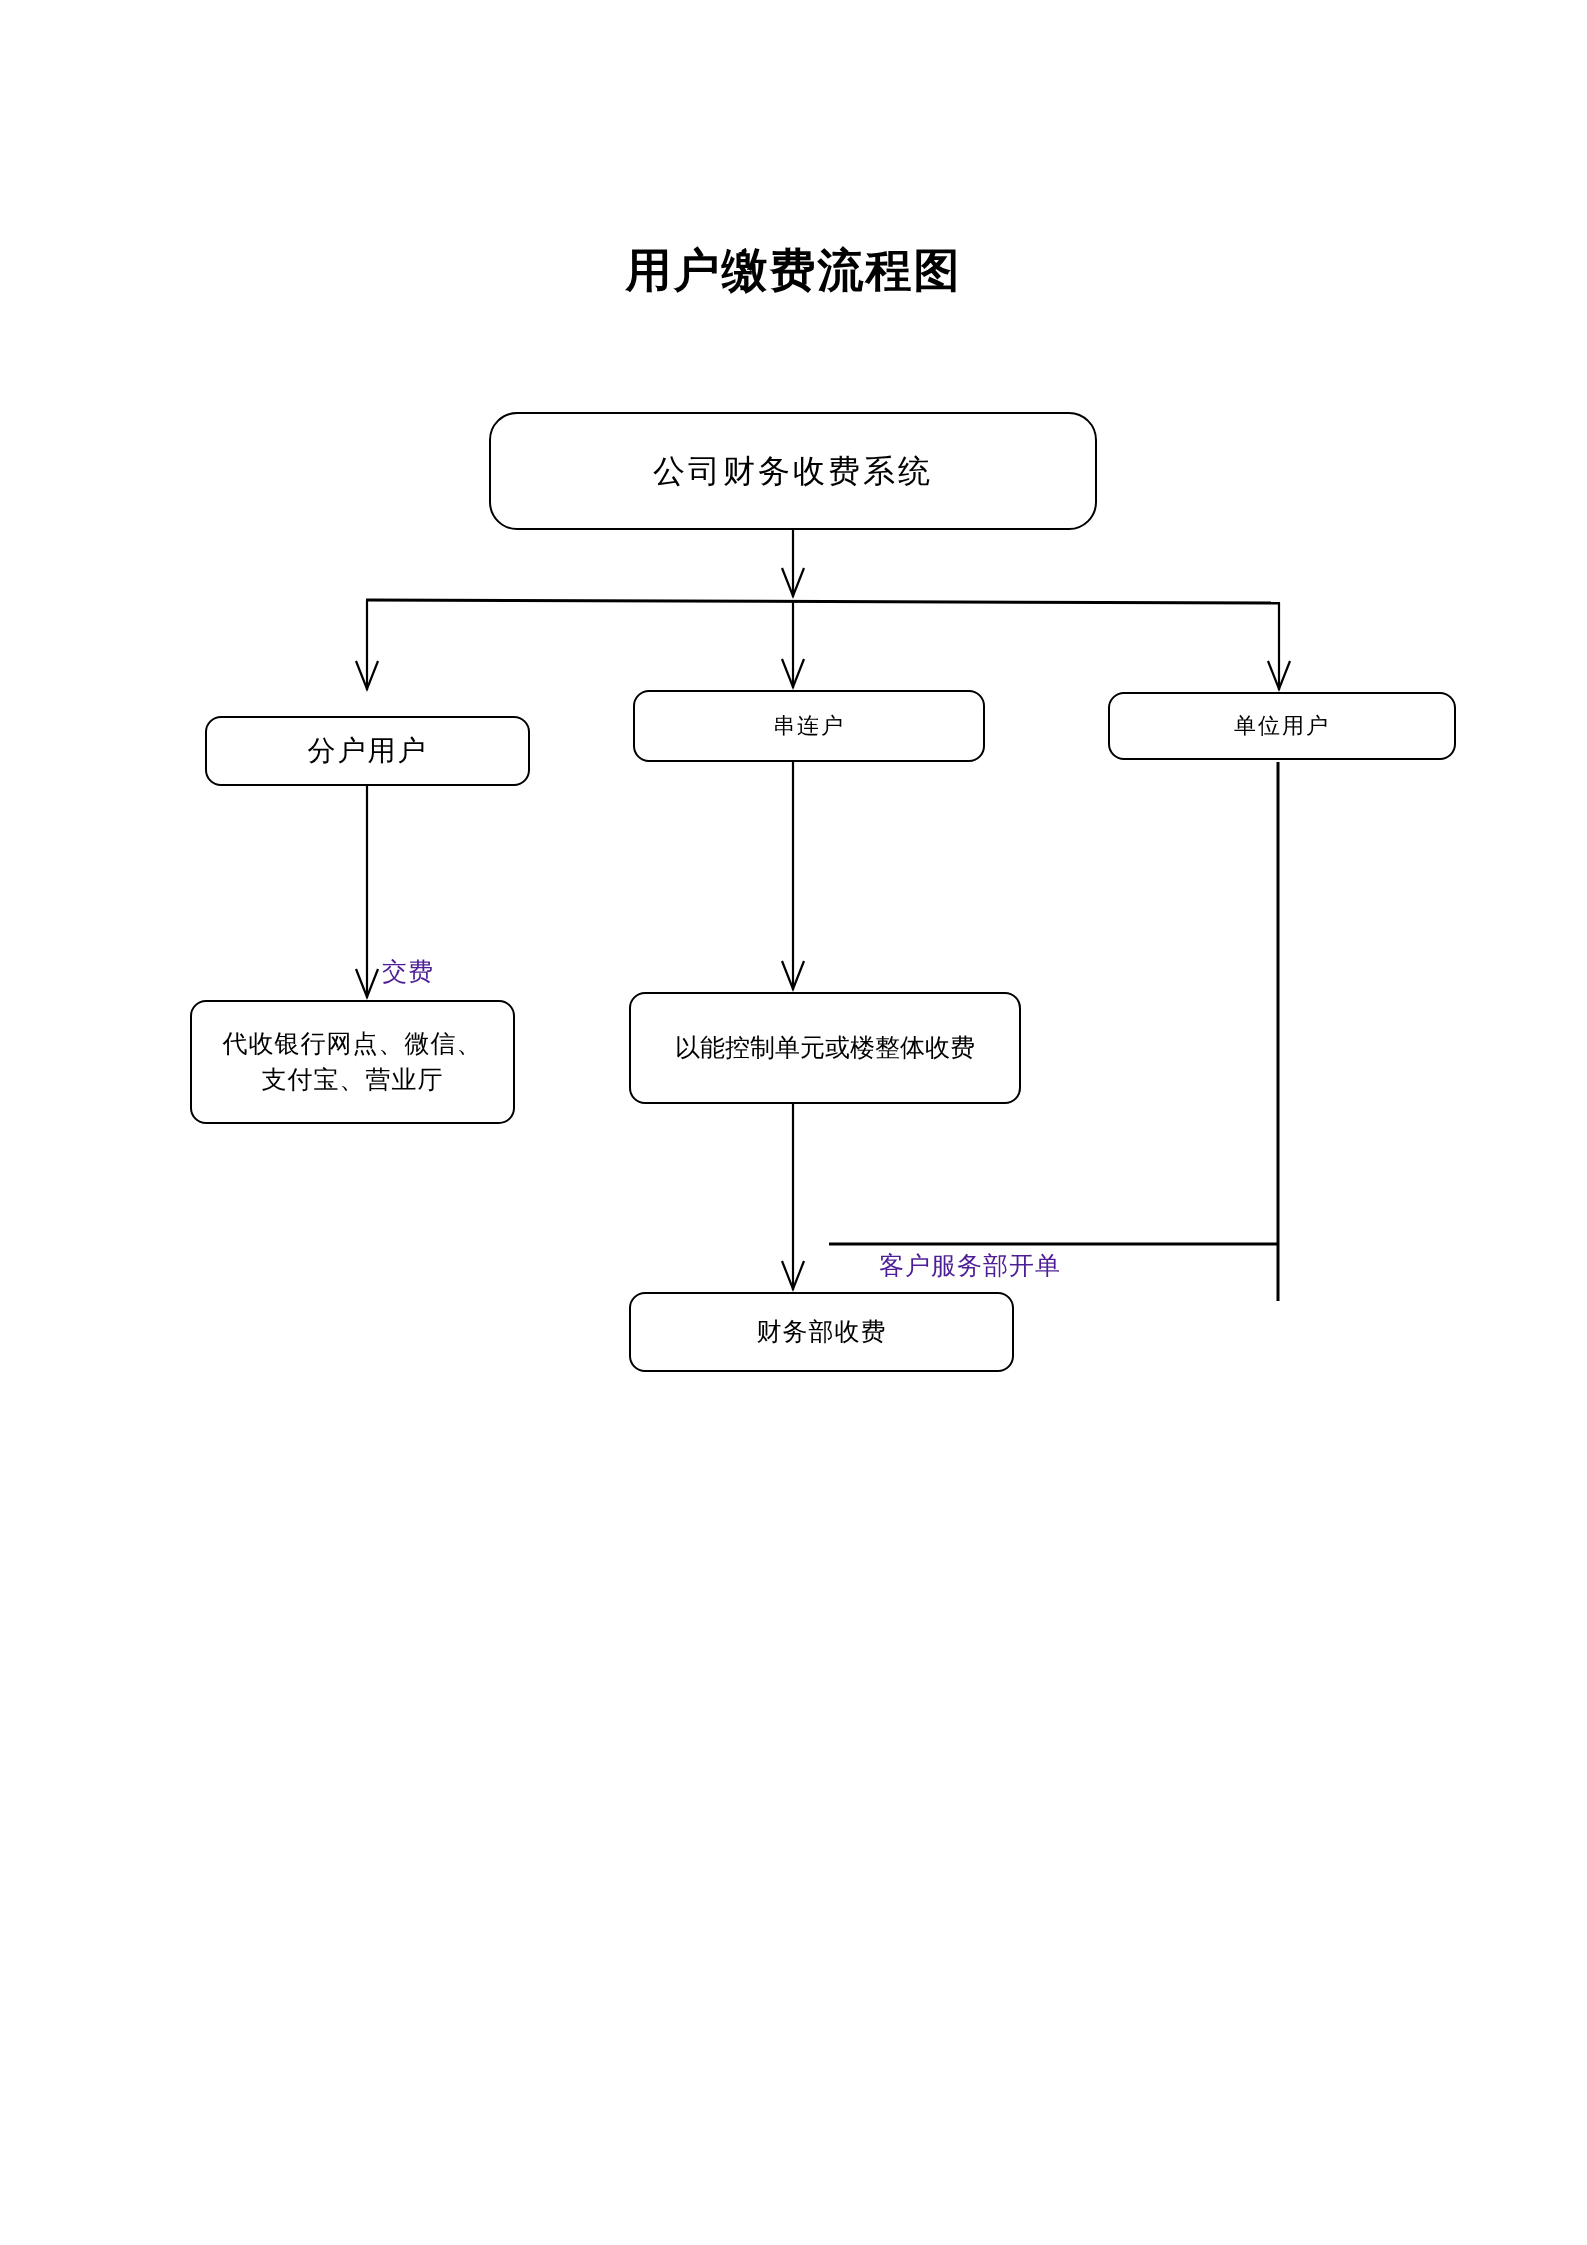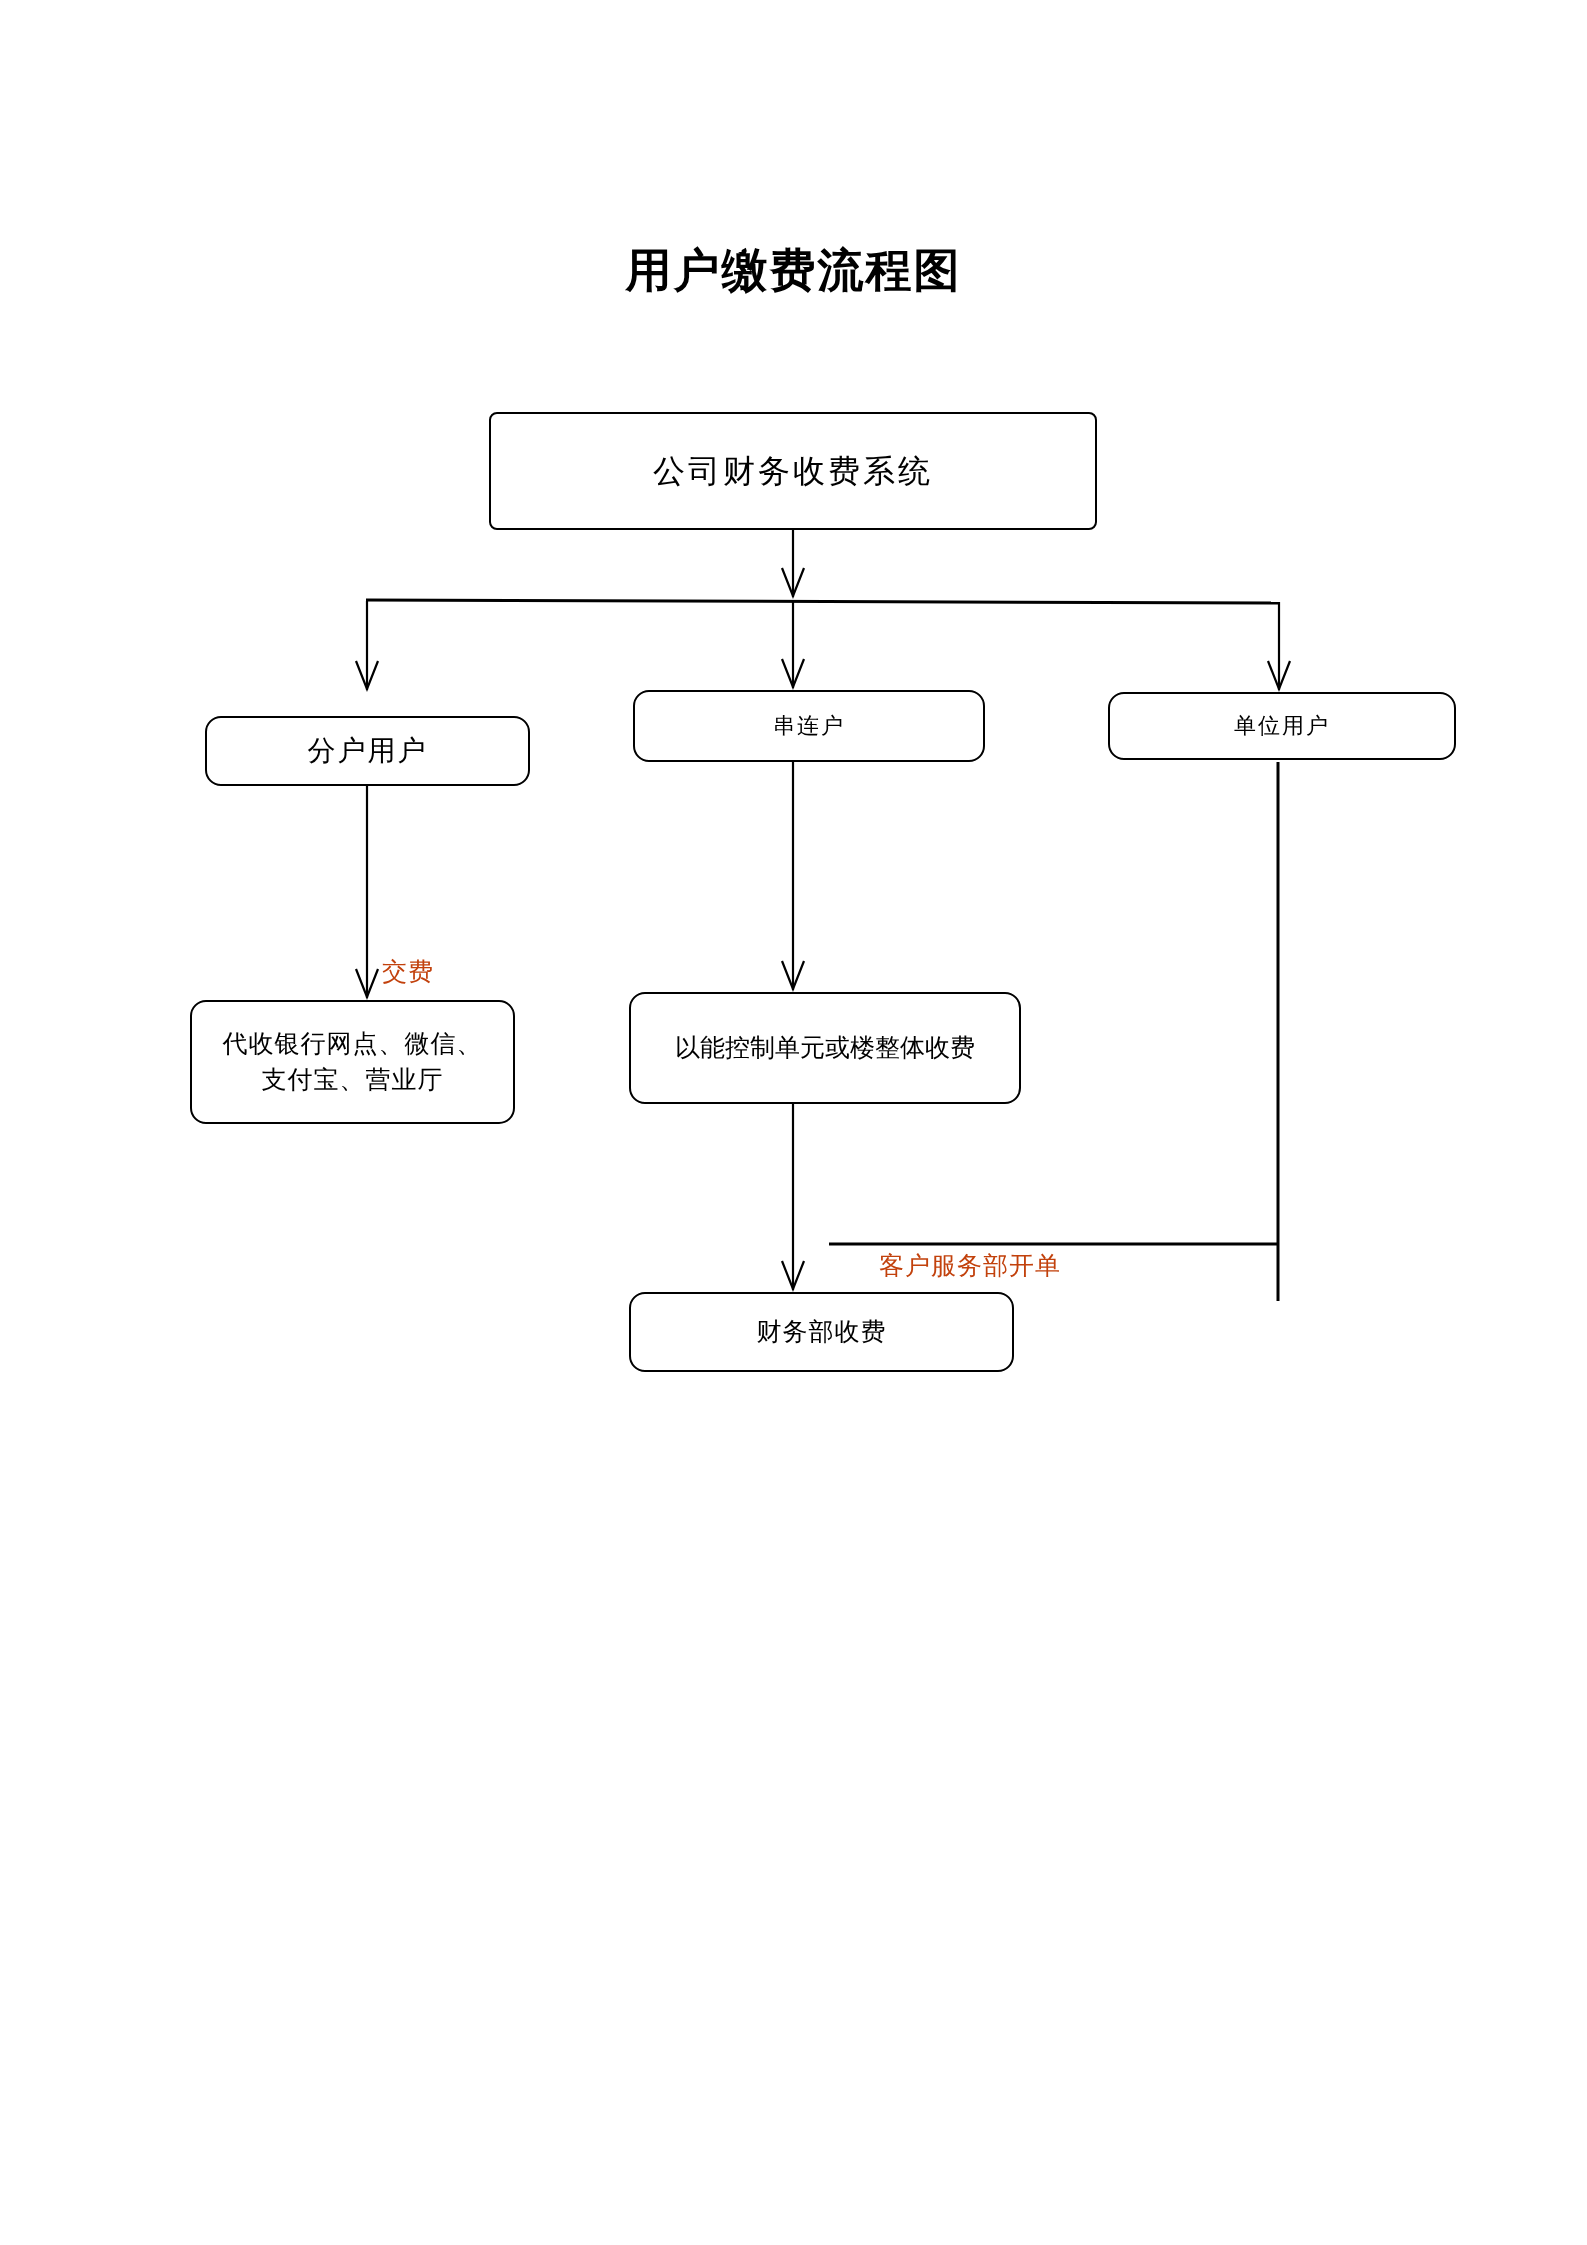--- a/index.html
+++ b/index.html
@@ -47,21 +47,21 @@
   .node-text {
     display: block;
     padding: 0 6px;
     white-space: pre-line;
   }
   #node-system {
     left: 489px;
     top: 412px;
     width: 608px;
     height: 118px;
-    border-radius: 8px;
+    border-radius: 28px;
     font-size: 32px;
     letter-spacing: 3px;
   }
   #node-split-user {
     left: 205px;
     top: 716px;
     width: 325px;
     height: 70px;
     font-size: 28px;
     letter-spacing: 2px;
@@ -105,21 +105,21 @@
     top: 1292px;
     width: 385px;
     height: 80px;
     font-size: 25px;
     letter-spacing: 1px;
   }
   .edge-label {
     position: absolute;
     font-family: Liberation Serif, serif;
     white-space: nowrap;
-    color: #c2410c;
+    color: #4c1d95;
   }
   #label-pay-fee {
     left: 382px;
     top: 955px;
     font-size: 25px;
     letter-spacing: 1px;
   }
   #label-cs-billing {
     left: 879px;
     top: 1249px;

